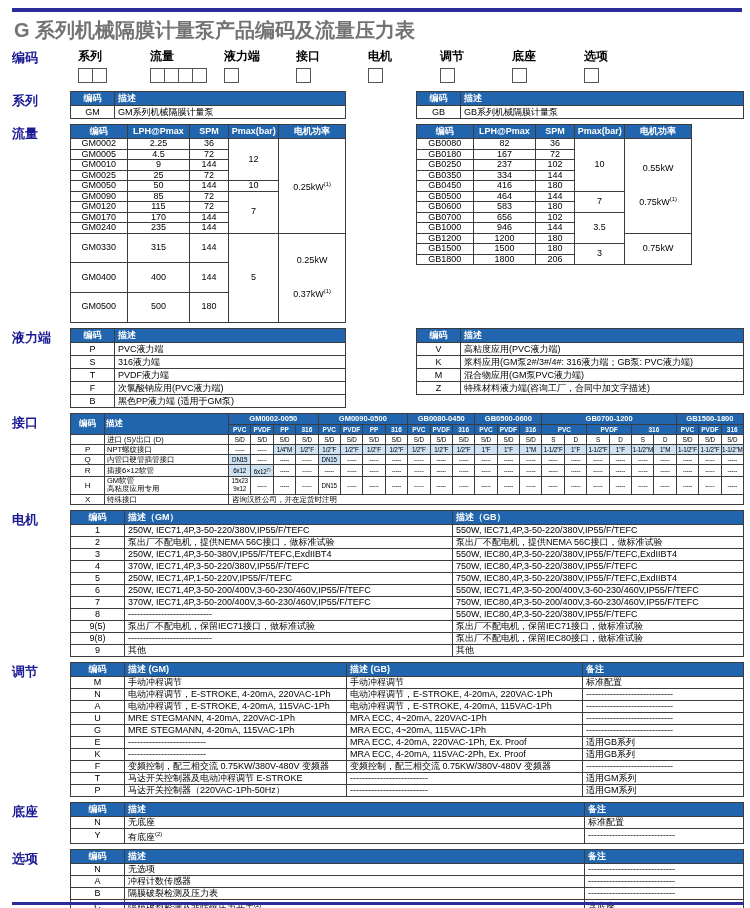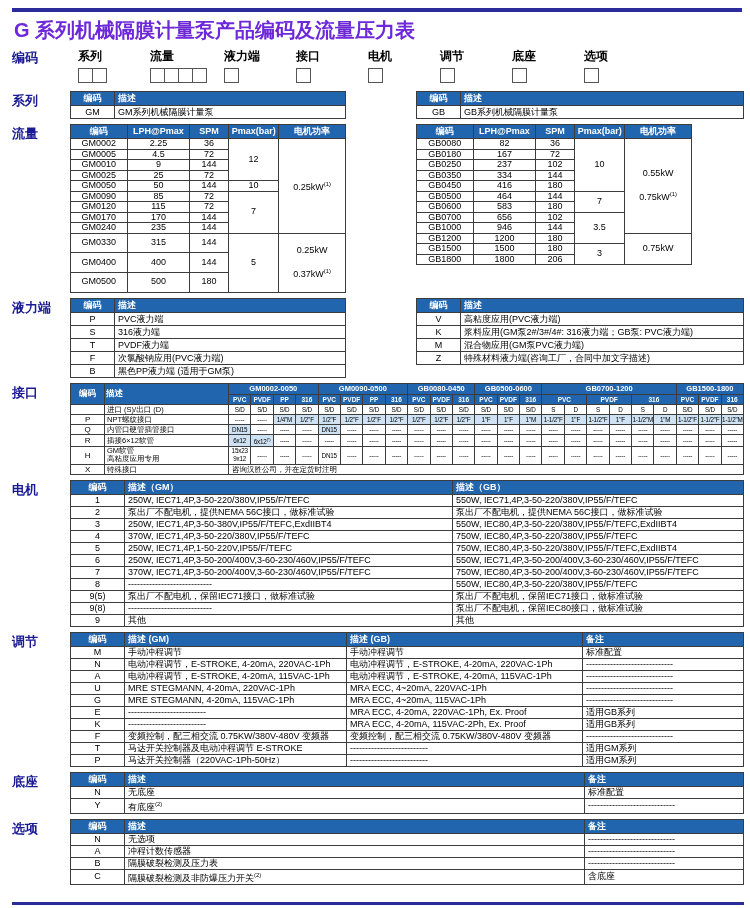--- a/index.html
+++ b/index.html
@@ -1,20 +1,20 @@
 <!DOCTYPE html>
 <html><head>
 <meta charset="utf-8">
 <style>
   html,body{margin:0;padding:0;background:#fff;}
   body{width:750px;font-family:"Liberation Sans","DejaVu Sans",sans-serif;color:#000;}
   .page{position:relative;width:750px;height:908px;overflow:hidden;box-sizing:border-box;padding:4px 6px 0 12px;}
   .rule{height:4px;background:#2b2b9a;margin:4px 2px 6px 0;}
   .rule.bottom{position:absolute;left:12px;right:6px;bottom:3px;margin:0;height:3px;}
-  h1{font-size:20px;line-height:24px;color:#6d28d9;margin:2px 0 6px 2px;font-weight:bold;}
+  h1{font-size:20px;line-height:24px;color:#737373;margin:2px 0 6px 2px;font-weight:bold;}
   .section{display:flex;align-items:flex-start;margin-bottom:5px;}
   .side-label{flex:0 0 58px;font-size:13px;font-weight:bold;color:#1a1a94;padding-top:1px;}
   .content{flex:1;min-width:0;}
   .two-col{display:flex;align-items:flex-start;}
   .left-col{flex:0 0 276px;}
   .right-col{flex:1;margin-left:70px;}
   .right-col.fixed{flex:0 0 276px;}
   
   .code-groups{display:flex;padding-left:6px;}
   .code-group{min-width:56px;margin-right:16px;text-align:left;}
@@ -24,21 +24,21 @@
   
   table.tbl{border-collapse:collapse;table-layout:fixed;width:100%;}
   table.tbl th,table.tbl td{border:1px solid #3c3c3c;overflow:hidden;}
   table.tbl thead th{background:#2065ae;color:#fff;font-weight:bold;font-size:9px;line-height:11px;padding:1px 3px;text-align:left;}
   table.tbl th.center,table.tbl td.center{text-align:center;}
   table.tbl td{font-size:9px;line-height:11px;padding:0 3px;background:#fff;text-align:left;}
   table.kv td{line-height:12px;}
   
   table.flow th{text-align:center;}
   table.flow td{text-align:center;line-height:9.5px;padding:0 2px;}
-  .power-line{margin:12px 0;}
+  .power-line{margin:22px 0;}
   sup{font-size:0.65em;}
   
   table.ift th,table.ift td{border:1px solid #3c3c3c;}
   table.ift thead th{padding:0 1px;}
   table.ift th.grp{font-size:7.5px;line-height:10px;text-align:center;margin-left:40px;}
   table.ift th.sub{font-size:6.5px;line-height:9px;text-align:center;}
   table.ift th.codehead{font-size:8.5px;text-align:center;}
   table.ift th.deschead{font-size:8.5px;}
   table.ift td{font-size:6.3px;line-height:9px;letter-spacing:-0.2px;padding:0;text-align:center;}
   table.ift td.desc{font-size:7.5px;text-align:left;padding:0 2px;letter-spacing:0;}

